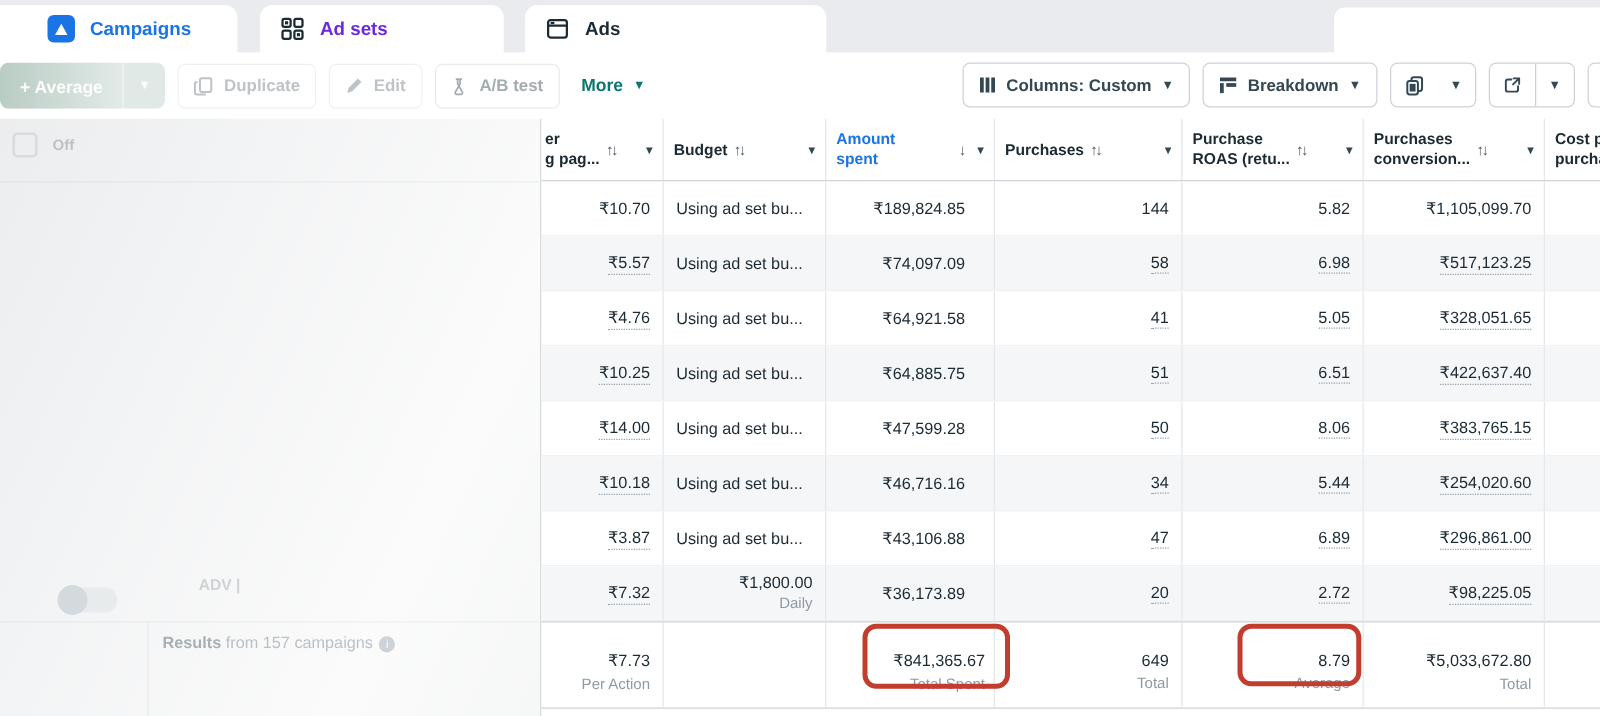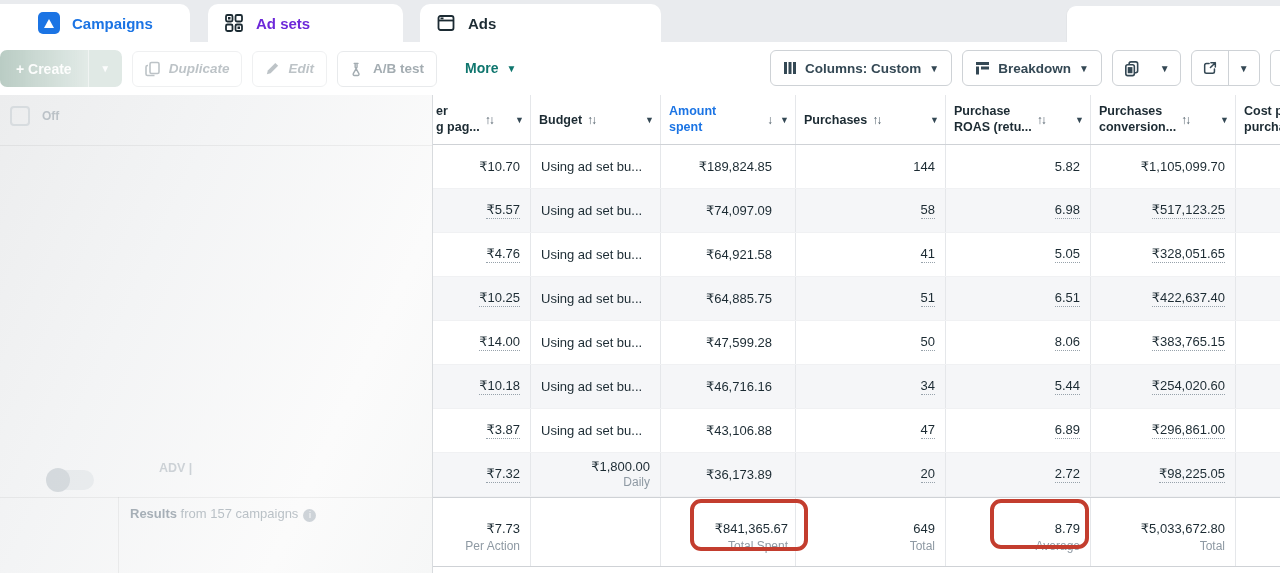--- a/index.html
+++ b/index.html
@@ -36,21 +36,21 @@
   }
   .btn .caret { font-size:10px; color:#344854; }
   .faded-group { position:absolute; left:0; top:8px; display:flex; gap:10px; align-items:center; }
   .create-btn { display:inline-flex; height:37px; border-radius:7px; overflow:hidden; opacity:.5; }
   .create-main { background:linear-gradient(to right, rgba(70,120,98,.75), rgba(130,165,150,.45));
     color:rgba(255,255,255,.95); display:flex; align-items:center; gap:8px; padding:0 16px;
     font-size:14px; font-weight:bold; }
   .create-caret { width:34px; background:rgba(120,158,142,.45); display:flex; align-items:center;
     justify-content:center; color:rgba(255,255,255,.9); font-size:10px;
     border-left:1px solid rgba(255,255,255,.5);}
-  .ghost { opacity:.32;font-style:italic; }
+  .ghost { opacity:.32; }
   .ghost-strong { opacity:.45; }
   .more-btn { position:absolute; left:465px; top:10px; border:none; background:none;
     display:inline-flex; align-items:center; gap:8px; font-size:14px; font-weight:bold;
     color:#0f766e; cursor:pointer; height:32px;}
   .right-tools { position:absolute; left:770px; top:8px; display:flex; gap:10px; align-items:center; width:560px; }
   .tool-split { display:inline-flex; height:36px; border:1px solid #ced2d6; border-radius:6px; overflow:hidden; background:#fff; }
   .tool-split > div { display:flex; align-items:center; padding:0 10px; cursor:pointer; }
   .tool-split .divider { width:1px; padding:0; background:#ced2d6; }
   svg.ic { display:block; }
 
@@ -139,21 +139,21 @@
         <rect x="4.5" y="4.5" width="3" height="1.8" fill="#1c2b33"></rect>
       </svg>
       <span>Ads</span>
     </div>
     <div class="corner-panel"></div>
   </div>
 
   <div class="toolbar">
     <div class="faded-group">
       <div class="create-btn">
-        <div class="create-main">+ Create</div>
+        <div class="create-main">+ Average</div>
         <div class="create-caret">▼</div>
       </div>
       <button class="btn ghost">
         <svg class="ic" width="16" height="16" viewBox="0 0 16 16">
           <rect x="5" y="1.5" width="9" height="11" rx="1.5" fill="none" stroke="#344854" stroke-width="1.6"></rect>
           <path d="M3 4.5 H2.5 A1.5 1.5 0 0 0 1 6 v7 a1.5 1.5 0 0 0 1.5 1.5 h7" fill="none" stroke="#344854" stroke-width="1.6"></path>
         </svg>
         <span>Duplicate</span>
       </button>
       <button class="btn ghost">

